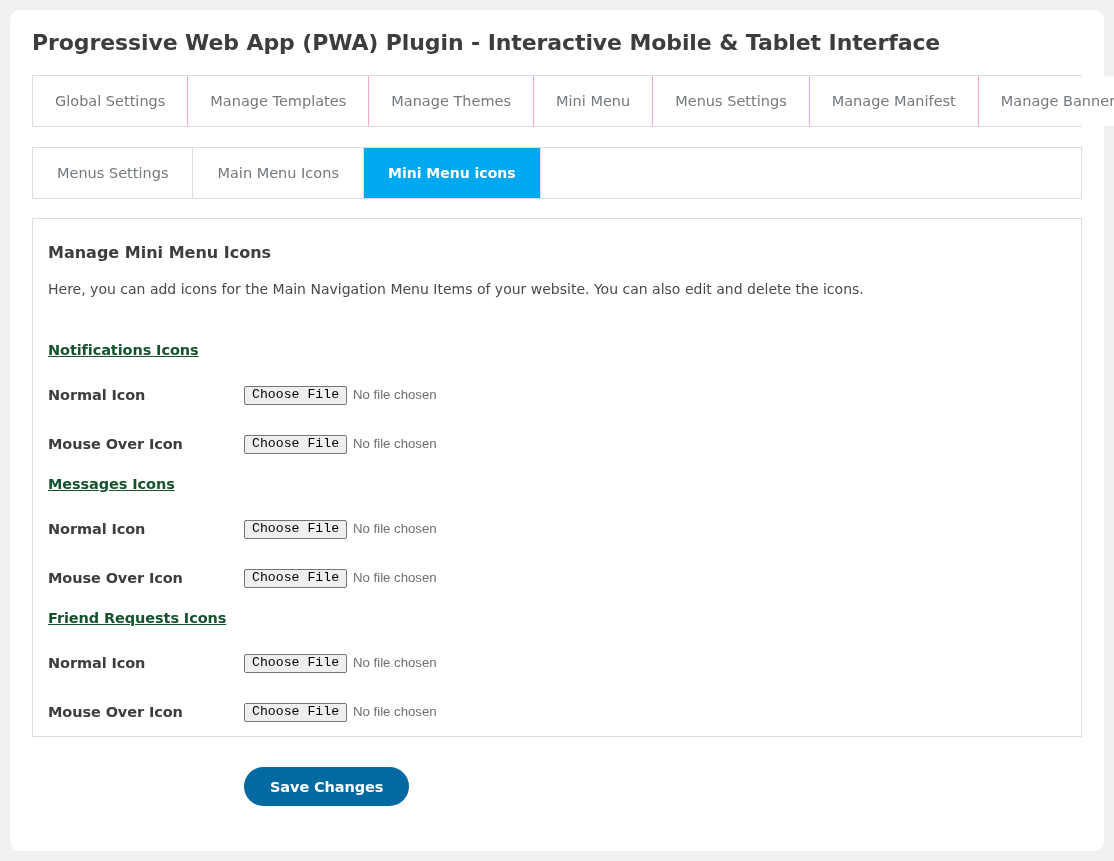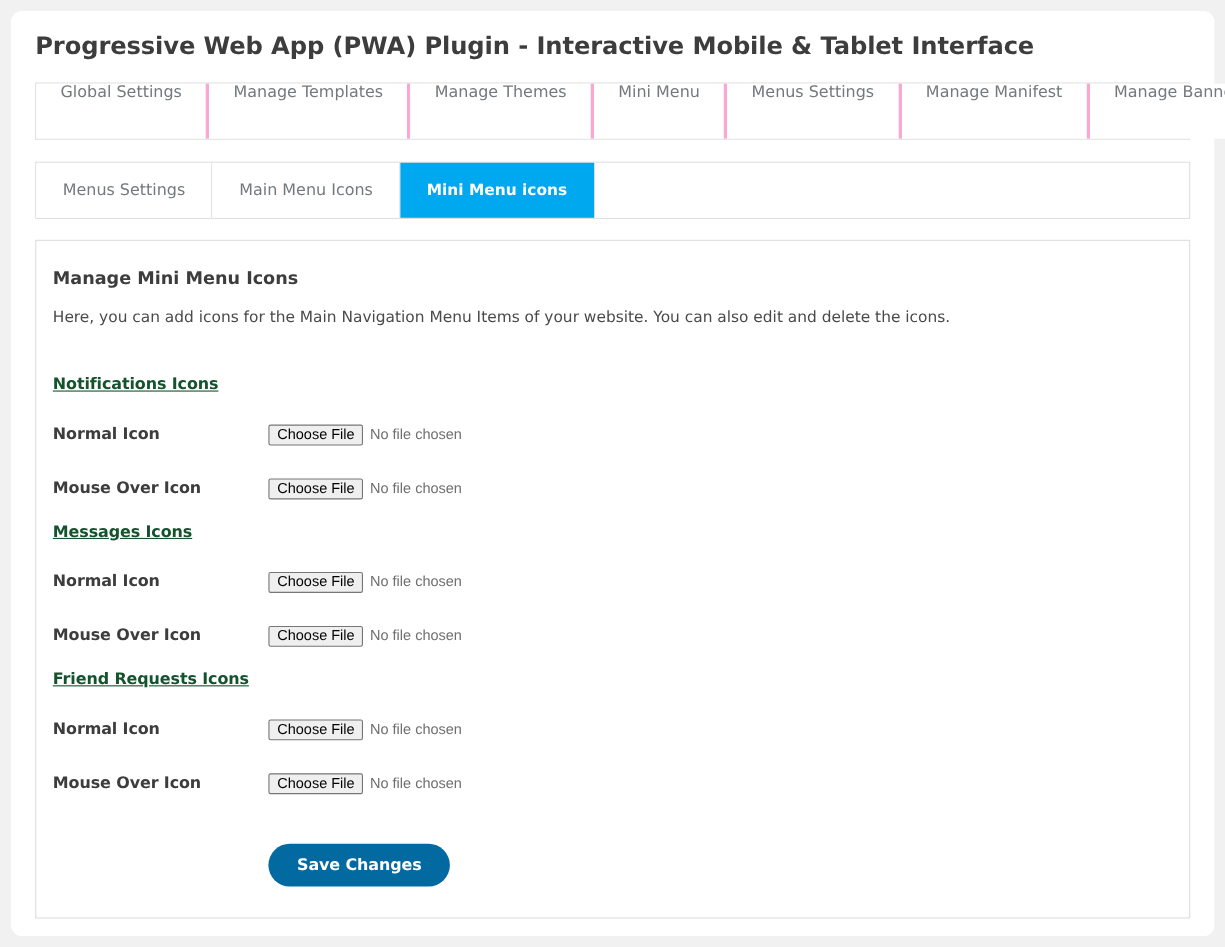--- a/index.html
+++ b/index.html
@@ -44,22 +44,23 @@
     top: 65px;
     width: 1050px;
     height: 52px;
     display: flex;
     border: 1px solid #dcdcdc;
     box-sizing: border-box;
     background: #ffffff;
   }
   .tabs-primary .tab {
     display: flex;
+    align-items: center;
     justify-content: center;
-    border-right: 3px solid #f9a8d4;
+    border-right: 1px solid #f9a8d4;
     box-sizing: border-box;
     font-size: 14.5px;
     color: #74797d;
     background: #ffffff;
     white-space: nowrap;
     padding: 0 22px;
     height: 100%;
   }
   .tabs-primary .tab:last-child {
     border-right: none;
@@ -107,21 +108,21 @@
     border-right: none;
     border-left: 1px solid #dcdcdc;
   }
 
   
   .panel {
     position: absolute;
     left: 22px;
     top: 208px;
     width: 1050px;
-    height: 617px;
+    height: 519px;
     border: 1px solid #dddddd;
     box-sizing: border-box;
     background: #ffffff;
   }
 
   .panel-heading {
     position: absolute;
     left: 15px;
     top: 24px;
     font-size: 16px;
@@ -178,21 +179,21 @@
   }
   .file-button {
     display: inline-flex;
     align-items: center;
     justify-content: center;
     height: 19px;
     padding: 0 7px;
     background: #efefef;
     border: 1px solid #767676;
     border-radius: 2px;
-    font-family: Liberation Sans, sans-serif;
+    font-family: Liberation Mono, monospace;
     font-size: 13.2px;
     color: #000000;
     box-sizing: border-box;
   }
   .file-status {
     margin-left: 6px;
     font-family: "Liberation Sans", sans-serif;
     font-size: 13.2px;
     color: #6f6f6f;
   }

